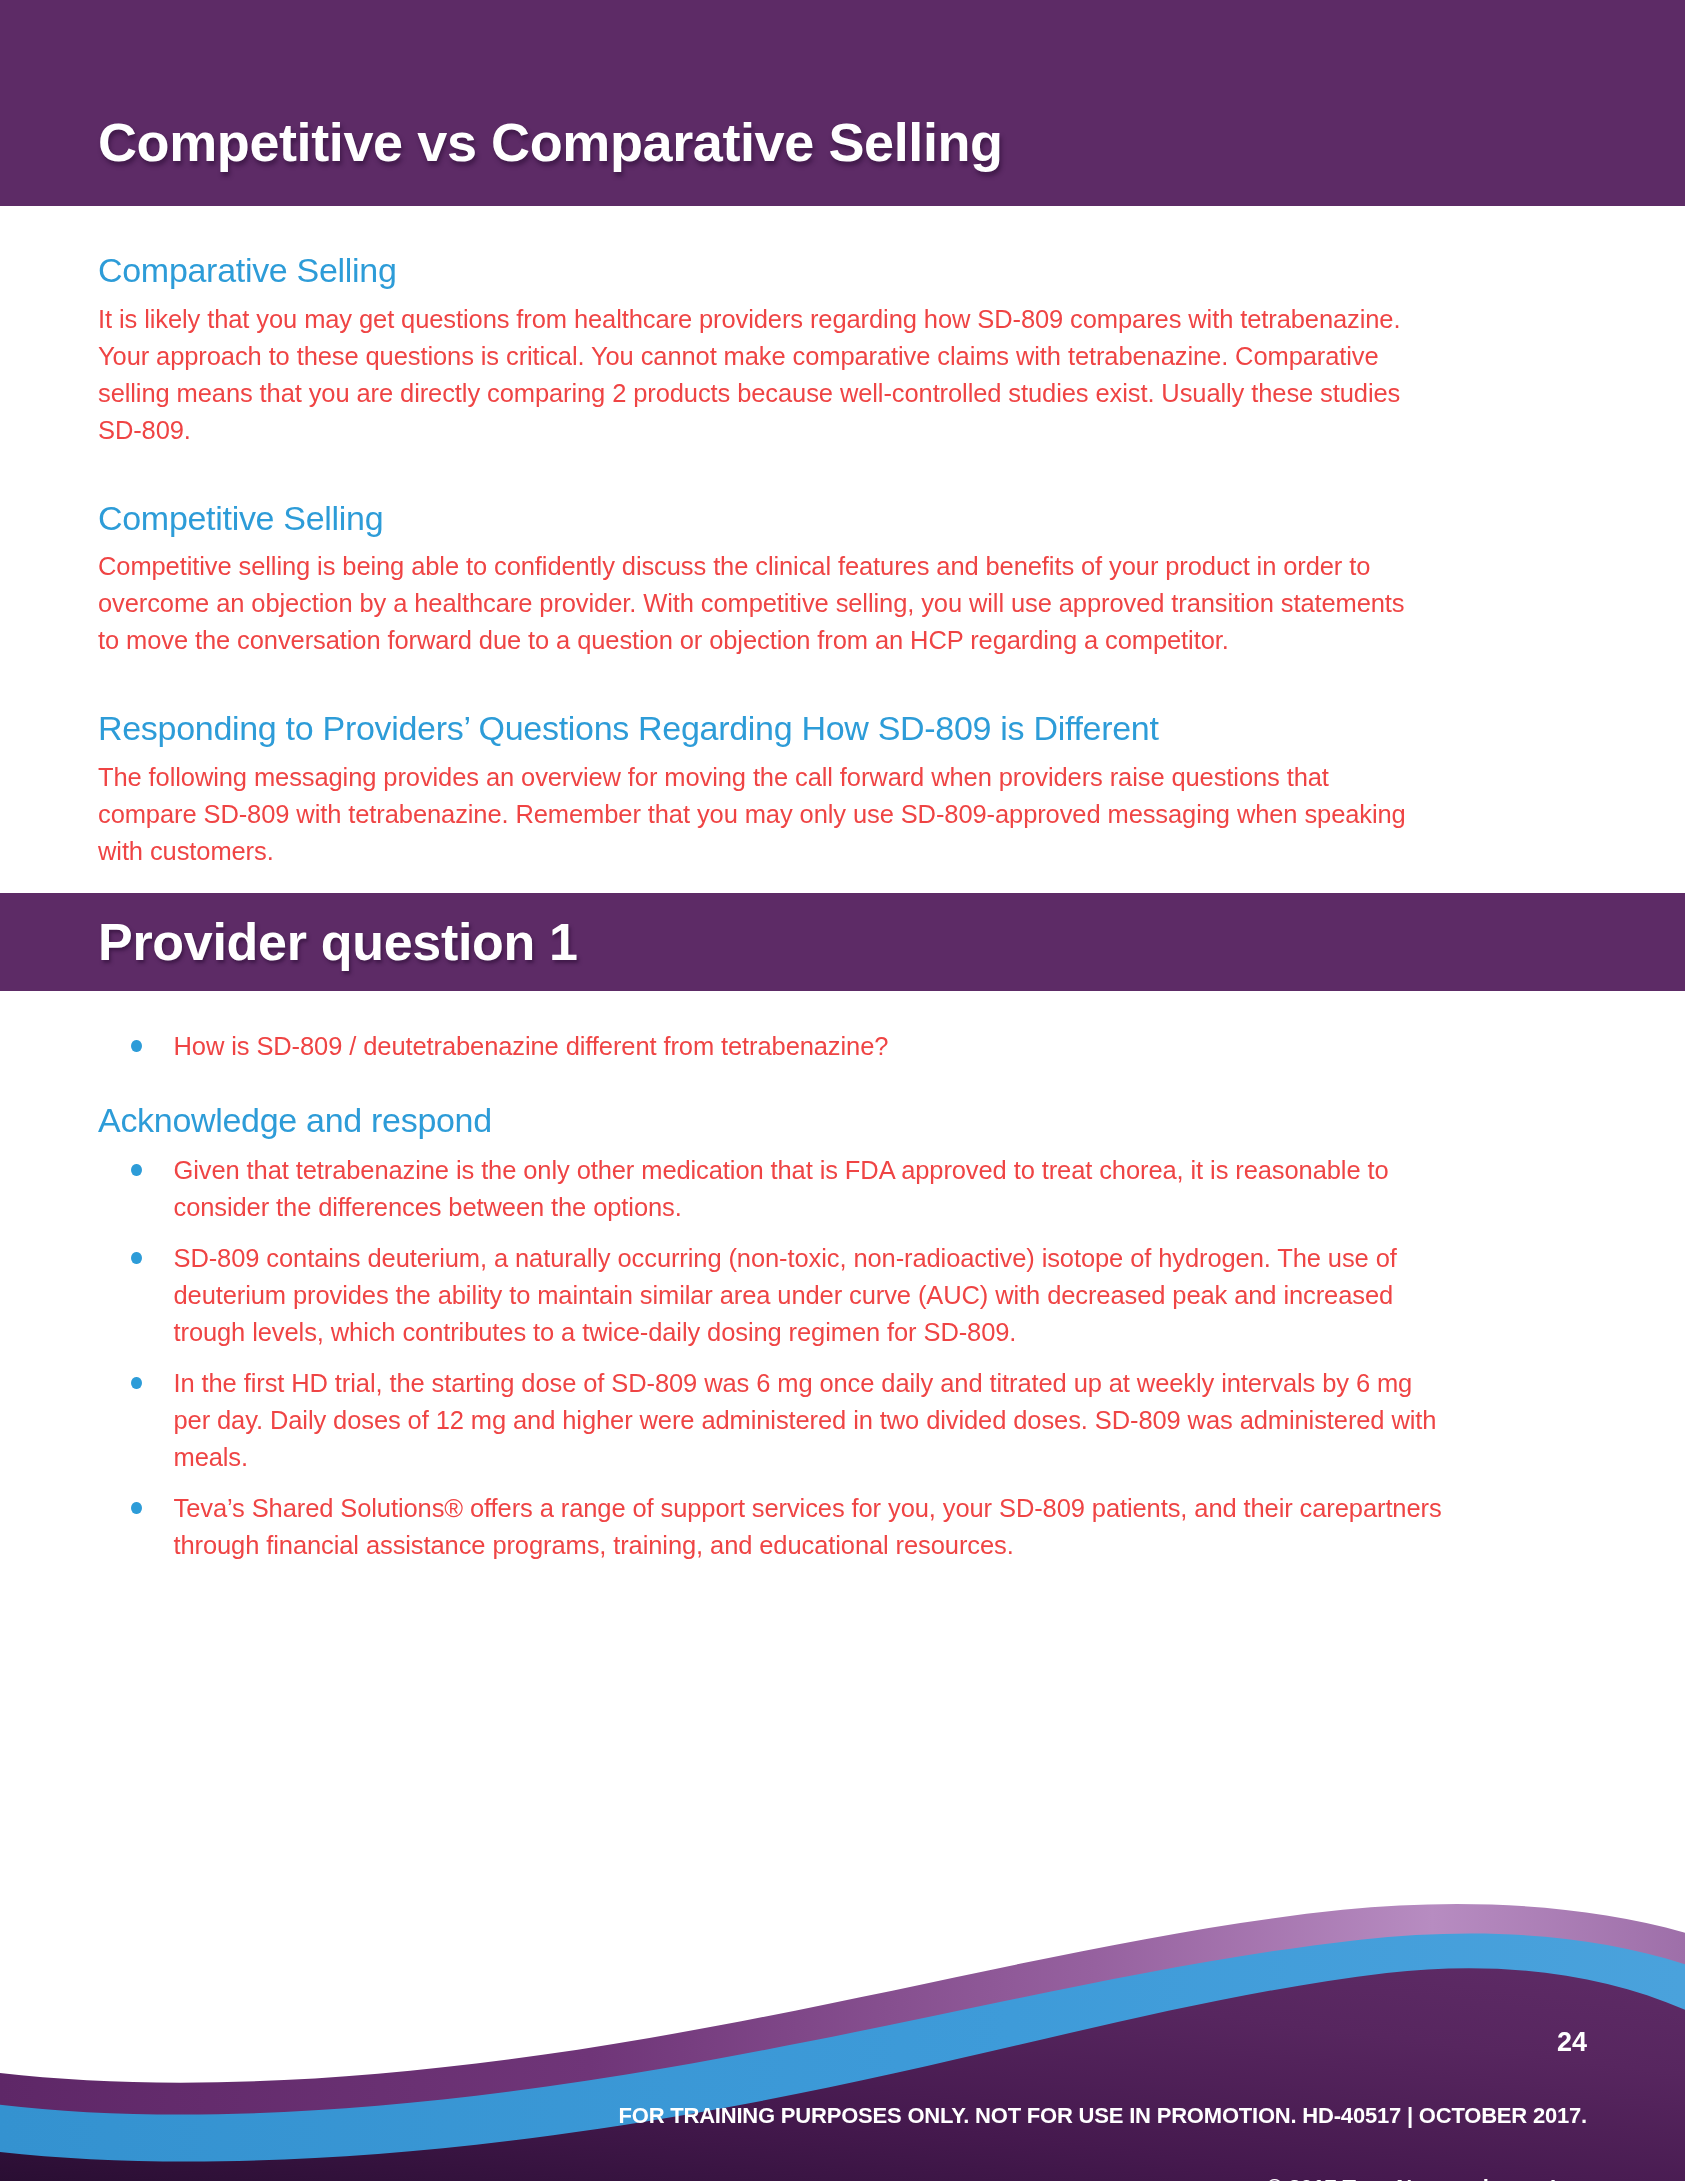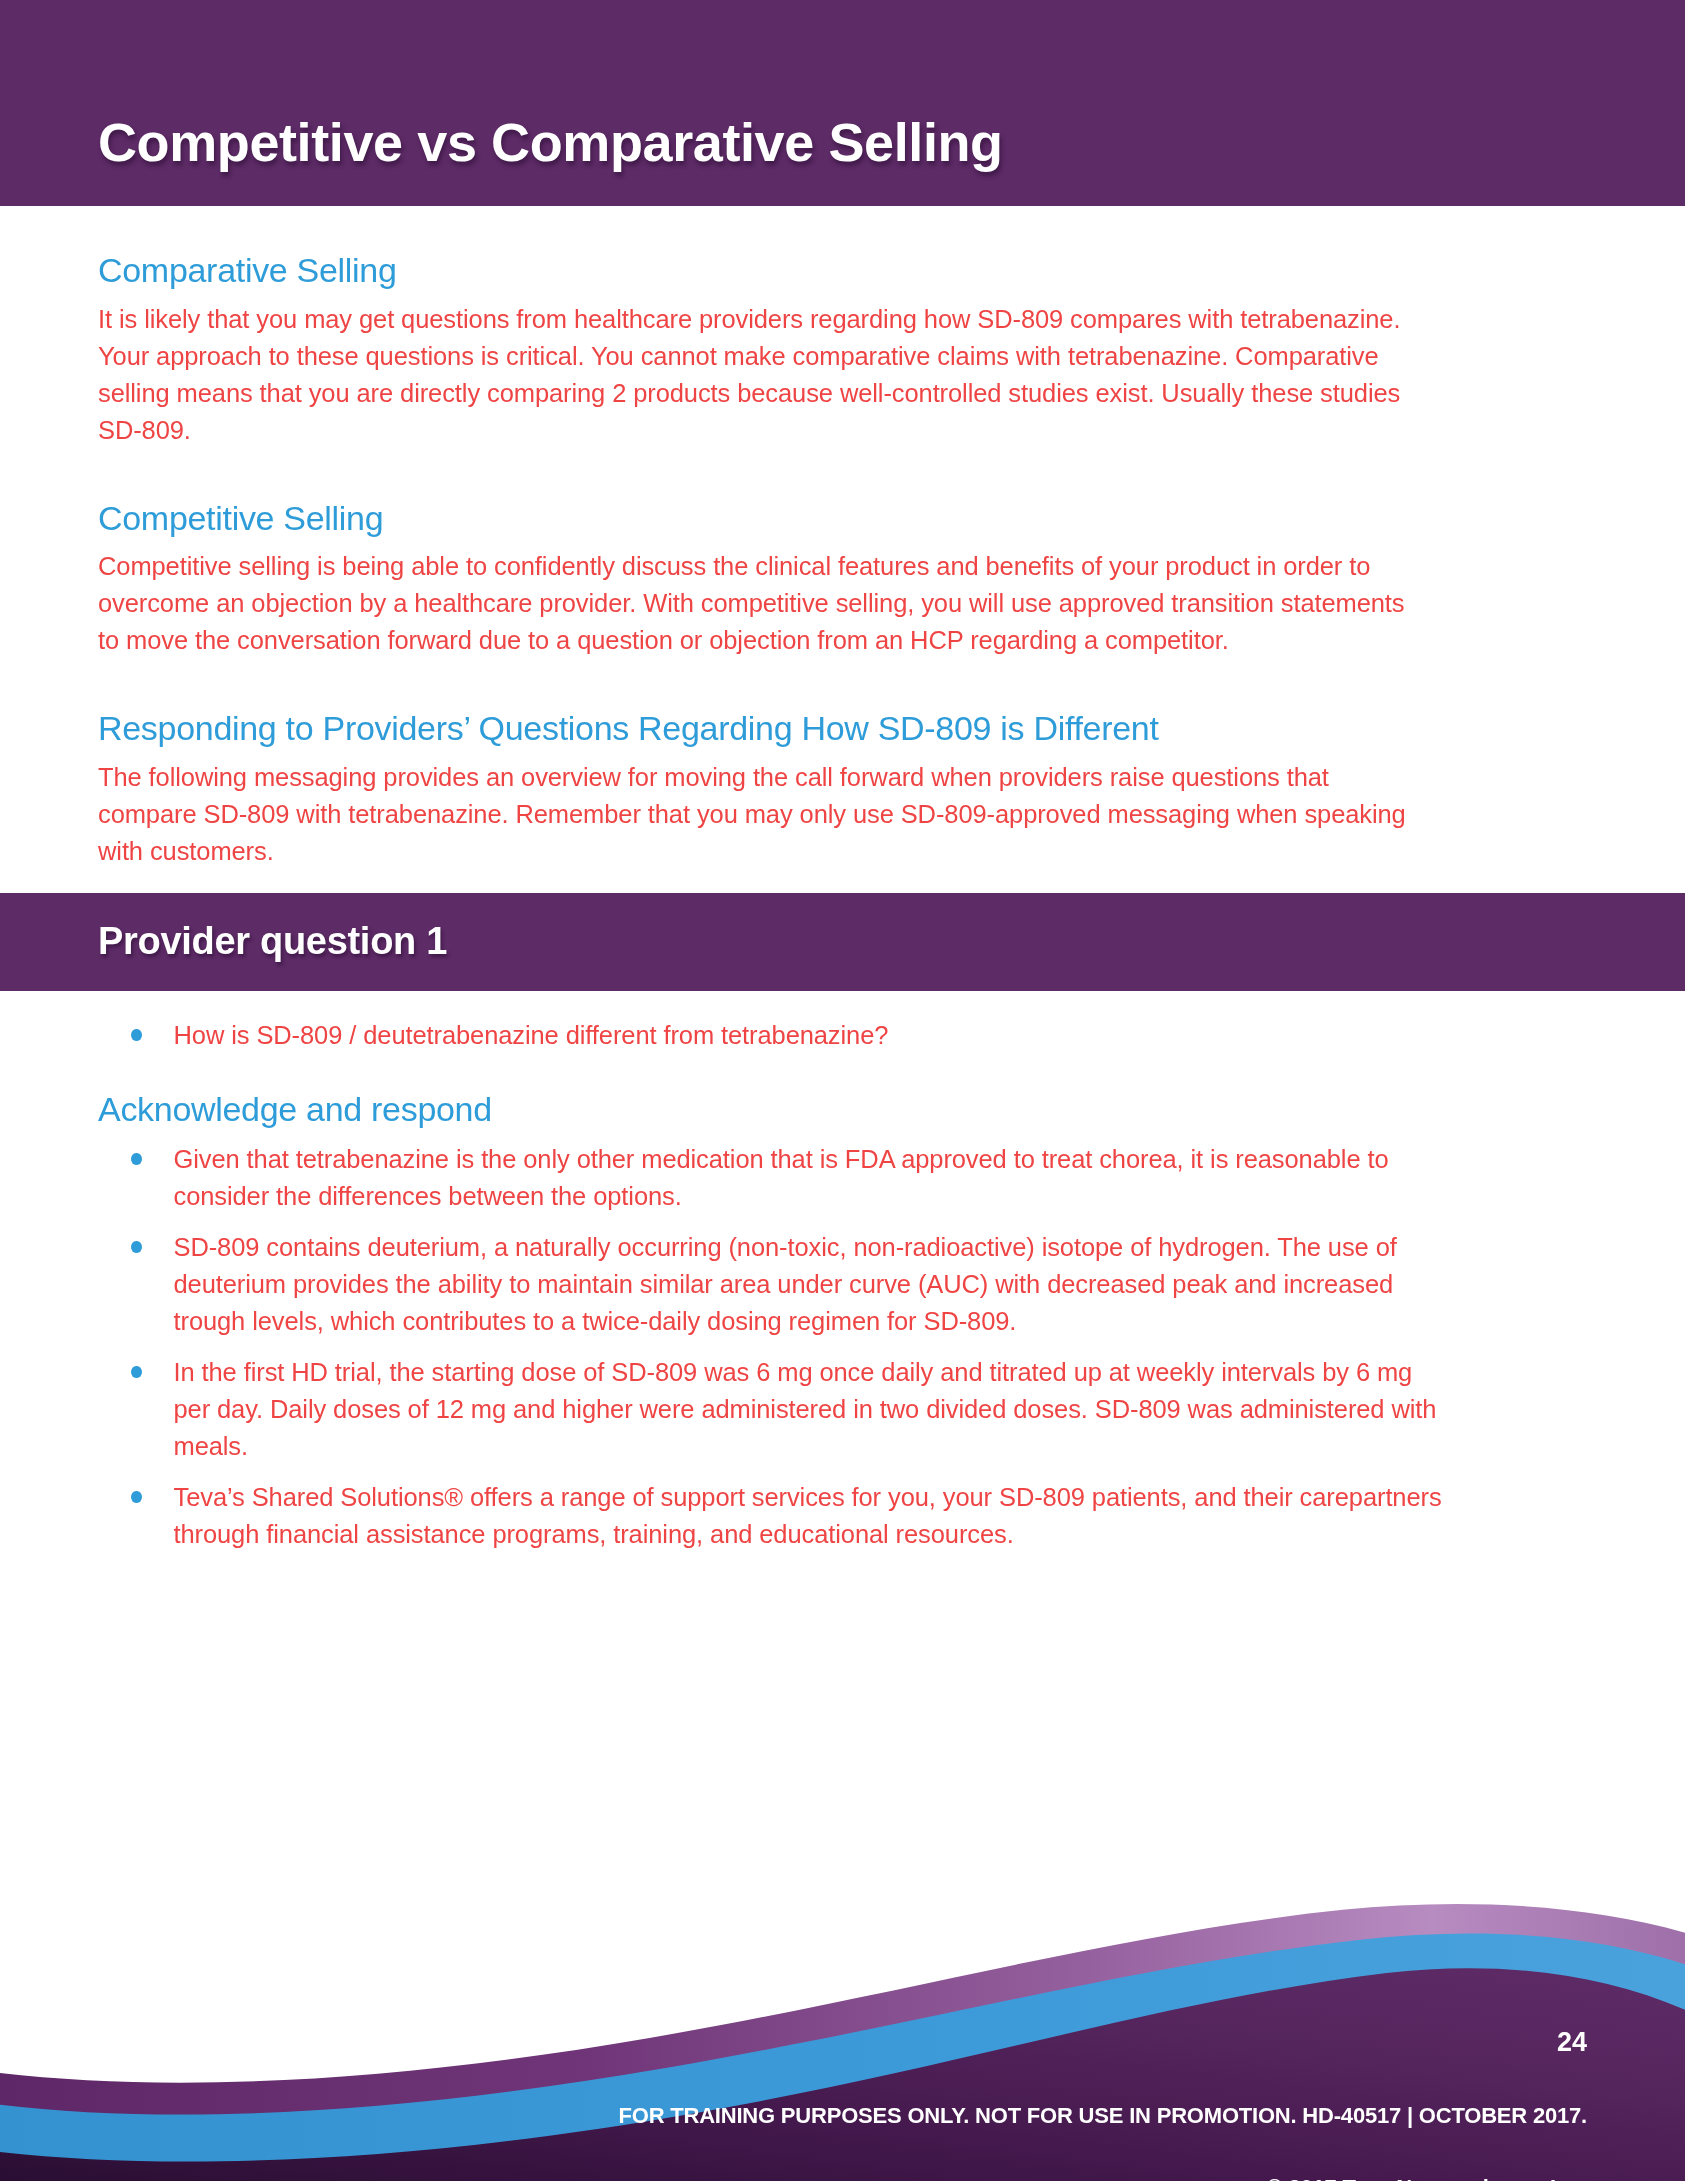--- a/index.html
+++ b/index.html
@@ -52,31 +52,31 @@
   
   .question-banner {
     margin-top:23px;
     height:98px;
     background:#5d2b66;
     display:flex;
     align-items:center;
   }
   .question-banner h2 {
     margin:0 98px;
-    font-size:38px;
+    font-size:52px;
     font-weight:bold;
     color:#ffffff;
     letter-spacing:-0.3px;
     text-shadow:1.8px 2.6px 3.5px rgba(35,8,45,0.5);
   }
 
   
   .question-body { padding:0 98px; }
   ul.bullets { list-style:none; margin:0; padding:0; }
-  ul.bullets.single { margin-top:26px;text-align:right; }
+  ul.bullets.single { margin-top:37px;text-align:right; }
   ul.bullets.multi { margin-top:12.3px; }
   ul.bullets li {
     display:flex;
     align-items:flex-start;
     margin:0 0 14px 33px;
   }
   ul.bullets li .dot {
     flex:0 0 auto;
     width:10.5px; height:12.3px;
     border-radius:50%;

